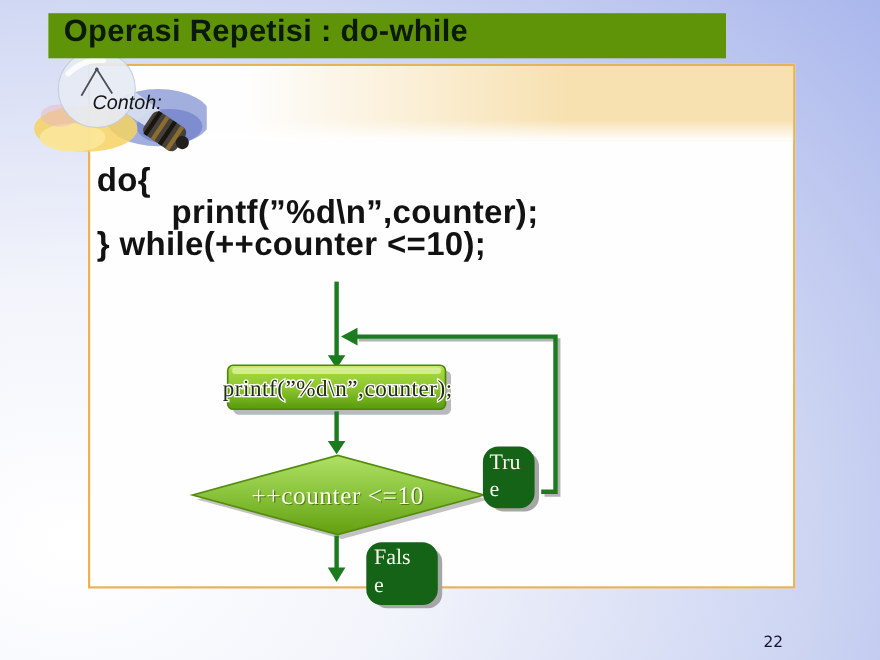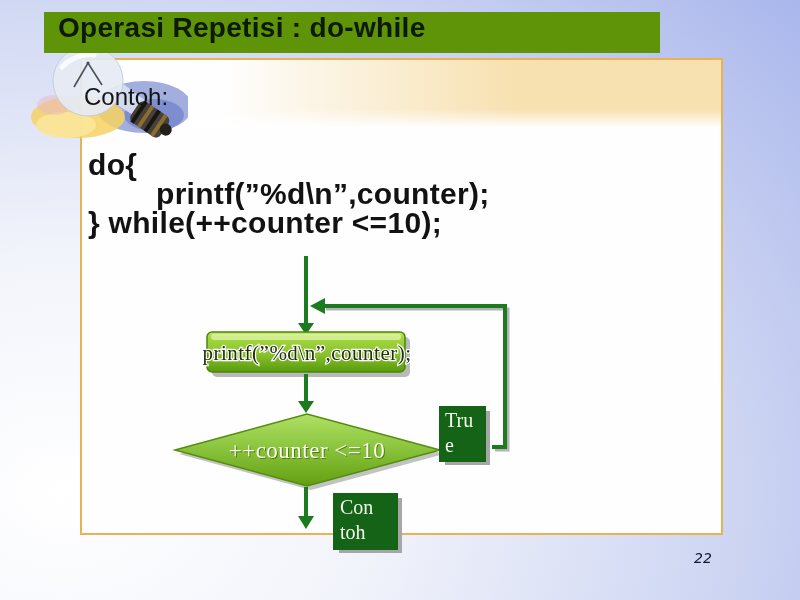--- a/index.html
+++ b/index.html
@@ -26,48 +26,49 @@
     background:#5f9408;display:flex;align-items:flex-start;
   }
   .title-bar span{
     padding-left:14px;font-size:28px;font-weight:bold;color:#0c1a04;letter-spacing:.3px;
   }
   
   .bulb{position:absolute;left:26px;top:45px;width:162px;height:100px;z-index:2;}
   
   .subtitle{
     position:absolute;left:84px;top:83px;z-index:3;
-    font-size:24px;color:#141414;
+    font-size:18px;color:#141414;font-style:italic;
   }
   
   .code{
     position:absolute;left:88px;top:150px;z-index:3;
     font-size:30px;line-height:29px;font-weight:bold;color:#121212;letter-spacing:.3px;
   }
   .code .indent{padding-left:68px;}
   
   .flow-svg{position:absolute;left:0;top:0;width:800px;height:600px;z-index:4;pointer-events:none;}
   .flow-proc-text{
     font-family:"Liberation Serif",serif;font-size:21px;
     fill:#22300e;stroke:#ffffff;stroke-width:2.4px;paint-order:stroke;letter-spacing:.5px;
   }
   .flow-dec-text{font-family:"Liberation Serif",serif;font-size:23px;letter-spacing:.5px;}
   
   .flow-label{
     position:absolute;z-index:5;background:#156317;color:#f4f7ec;
     font-family:"Liberation Serif",serif;font-size:20px;line-height:25px;
     box-sizing:border-box;word-break:break-all;
     box-shadow:5px 4px 0 -1px #a6a6a6;
+    border-radius:14px;
   }
   .true-label{left:439px;top:406px;width:47px;height:56px;padding:2px 8px 2px 6px;}
   .false-label{left:333px;top:493px;width:65px;height:57px;padding:2px 22px 2px 7px;}
   
   .page-number{
-    position:absolute;left:694px;top:550px;z-index:2;
-    font-size:14px;color:#14142e;font-family:"DejaVu Sans",sans-serif;font-style:italic;
+    position:absolute;left:694px;top:576px;z-index:2;
+    font-size:14px;color:#14142e;font-family:"DejaVu Sans",sans-serif;
   }
 </style>
 </head>
 <body>
 
 <div class="slide">
 
   <div class="panel">
     <div class="panel-topband"></div>
   </div>
@@ -141,18 +142,18 @@
     <text x="307" y="458" text-anchor="middle" class="flow-dec-text" fill="#fdfdf4">++counter &lt;=10</text>
 
     <line x1="306" y1="487" x2="306" y2="517" stroke="#1c7a1f" stroke-width="4"></line>
     <polygon points="298,516 314,516 306,529" fill="#1c7a1f"></polygon>
   </svg>
 
   <div class="flow-label true-label">
     <span>True</span>
   </div>
   <div class="flow-label false-label">
-    <span>Contoh</span>
+    <span>False</span>
   </div>
 
   <div class="page-number">22</div>
 
 </div>
 
 </body></html>

